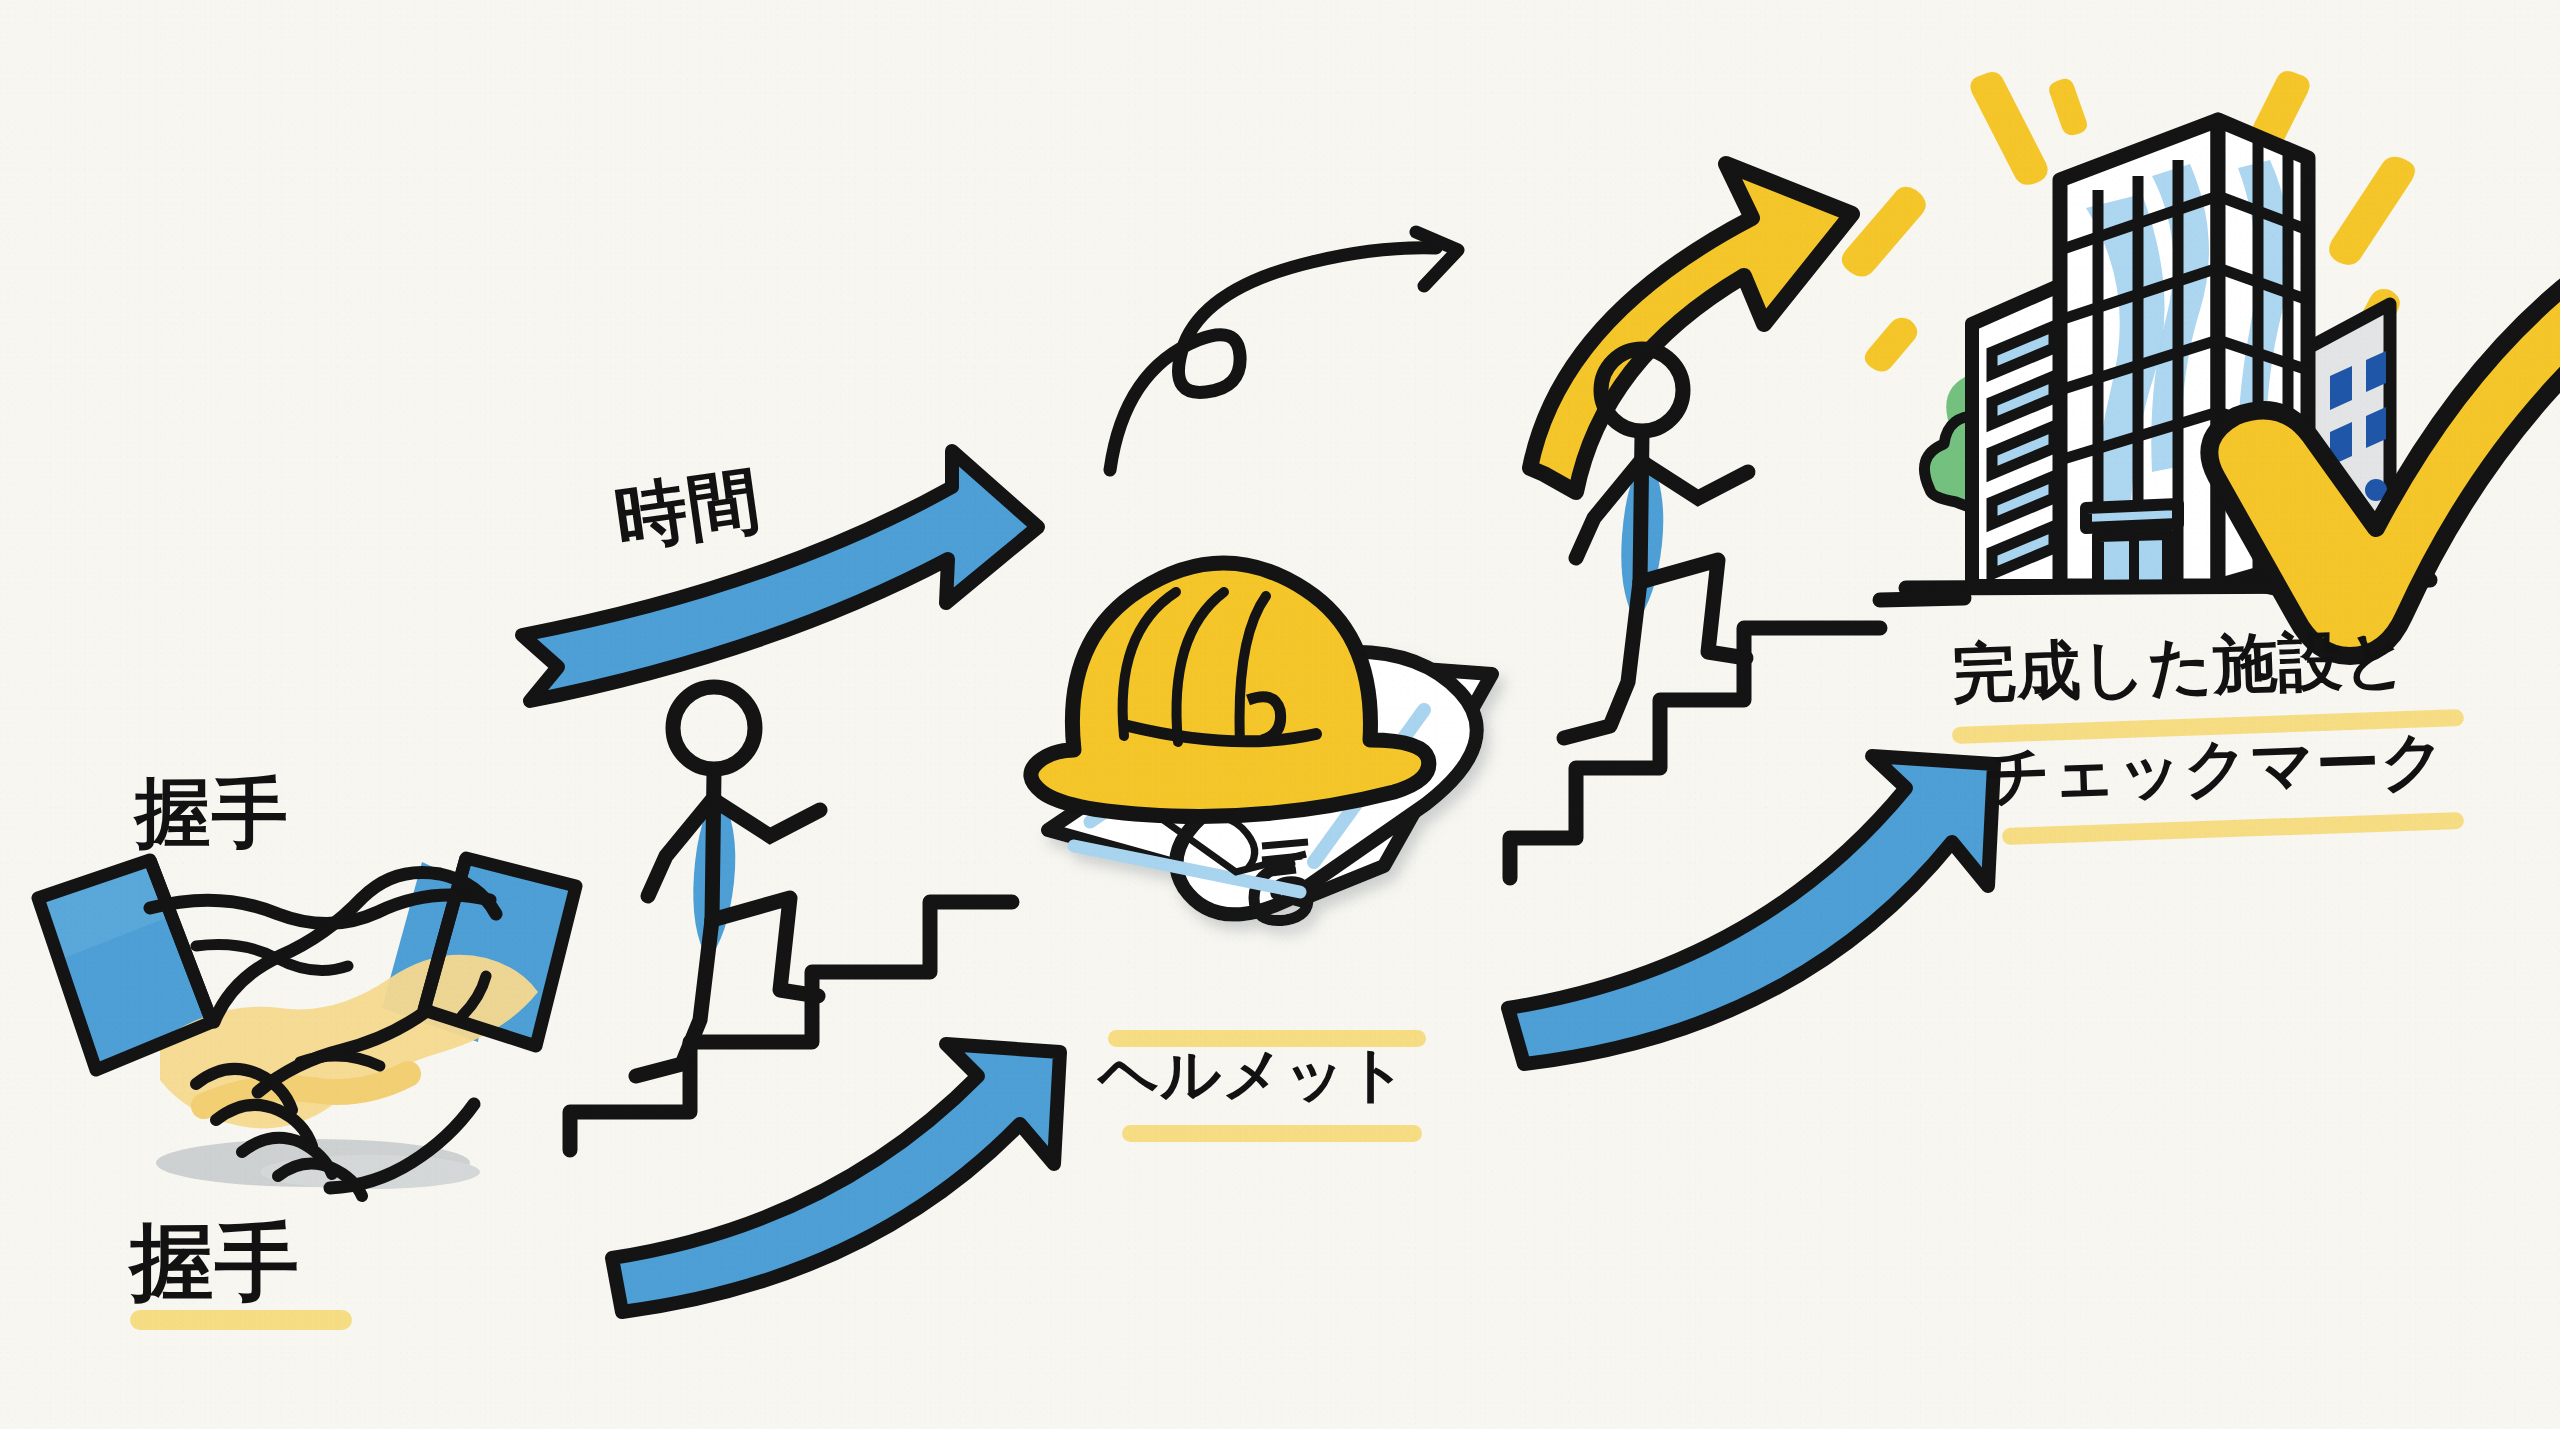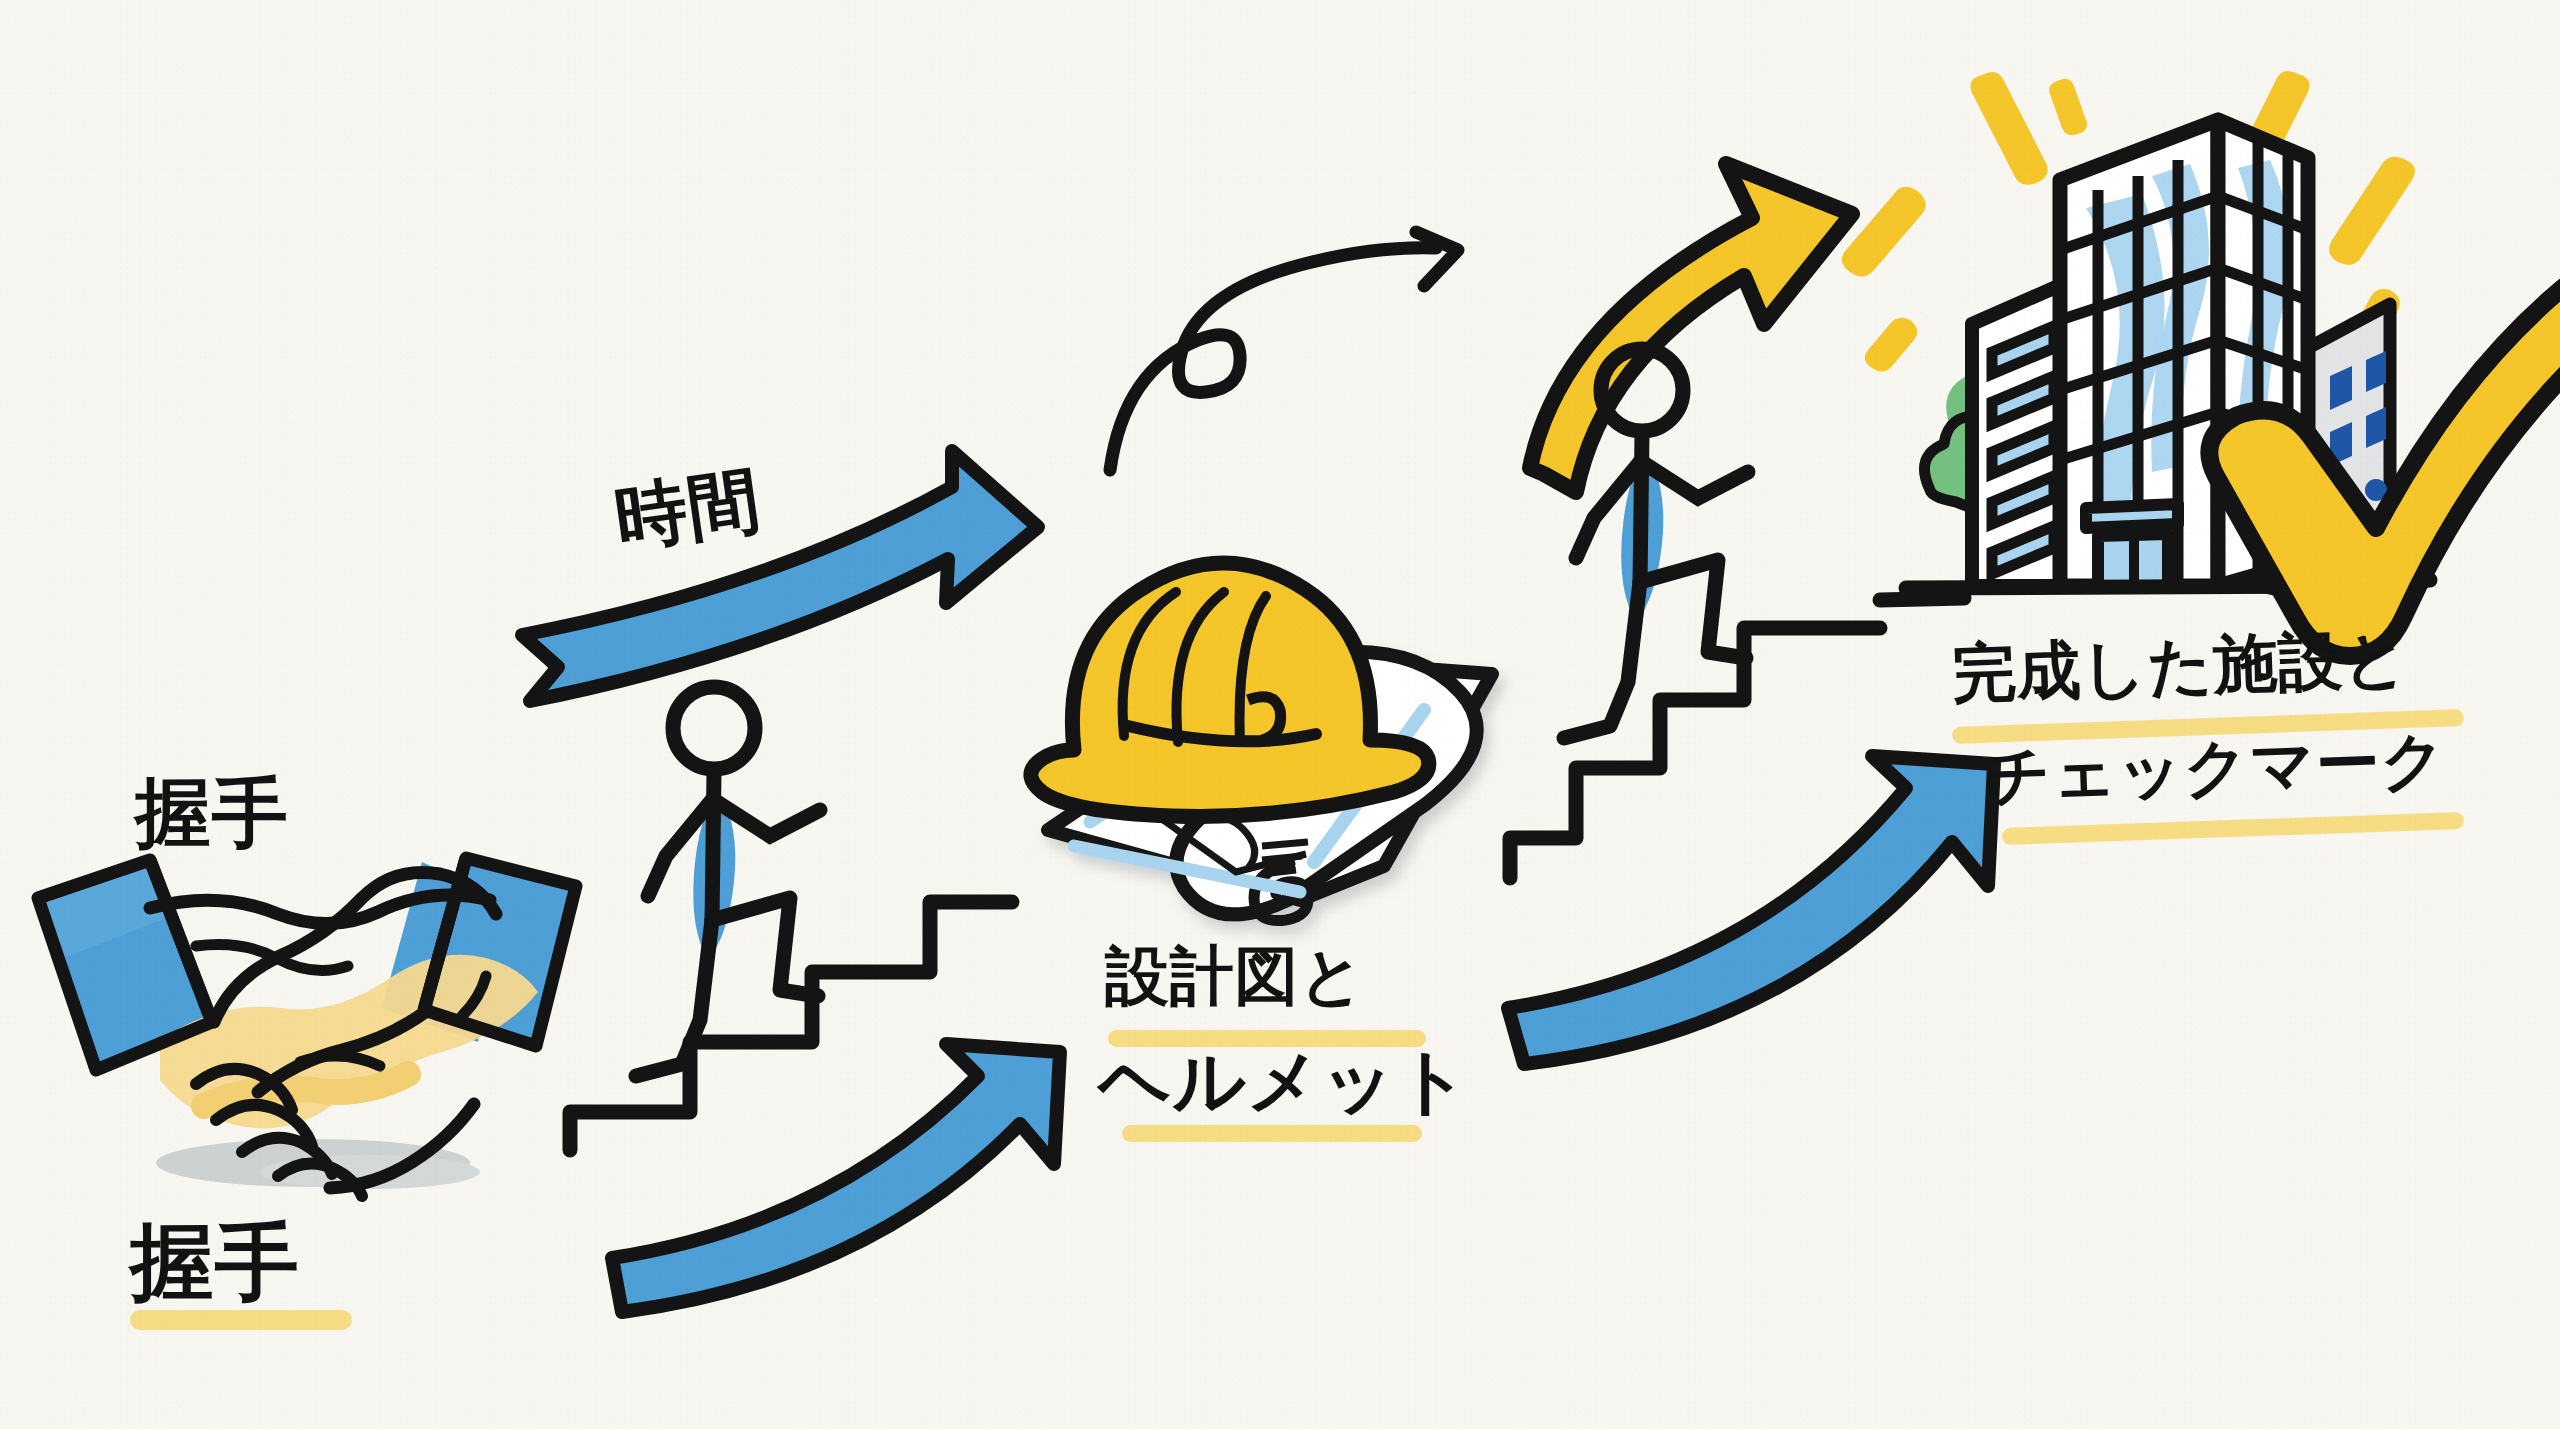--- a/index.html
+++ b/index.html
@@ -293,22 +293,21 @@
   <div class="hl-line" style="left:1122px; top:1125px; width:300px; height:17px;"></div>
   <div class="hl-line" style="left:1952px; top:718px; width:512px; height:17px; transform:rotate(-2deg);"></div>
   <div class="hl-line" style="left:2002px; top:820px; width:462px; height:17px; transform:rotate(-2deg);"></div>
 
   <div class="jp-label" style="left:135px; top:770px; font-size:76px;">握手</div>
 
   <div class="jp-label" style="left:615px; top:468px; font-size:72px; transform:rotate(-8deg);">時間</div>
 
   <div class="jp-label" style="left:130px; top:1215px; font-size:84px;">握手</div>
 
-  <div class="jp-label" style="left:1105px; top:940px; font-size:64px;">設計図と</div>
-
-  <div class="jp-label" style="left:1098px; top:1040px; font-size:72px;">ヘルメット</div>
+
+  <div class="jp-label" style="left:1098px; top:1040px; font-size:60px;">ヘルメット</div>
 
   <div class="jp-label" style="left:1952px; top:630px; font-size:64px; transform:rotate(-2deg);">完成した施設と</div>
 
   <div class="jp-label" style="left:1985px; top:732px; font-size:64px; transform:rotate(-2deg);">チェックマーク</div>
 
   <div id="paper-grain"></div>
 </div>
 
 </body></html>

